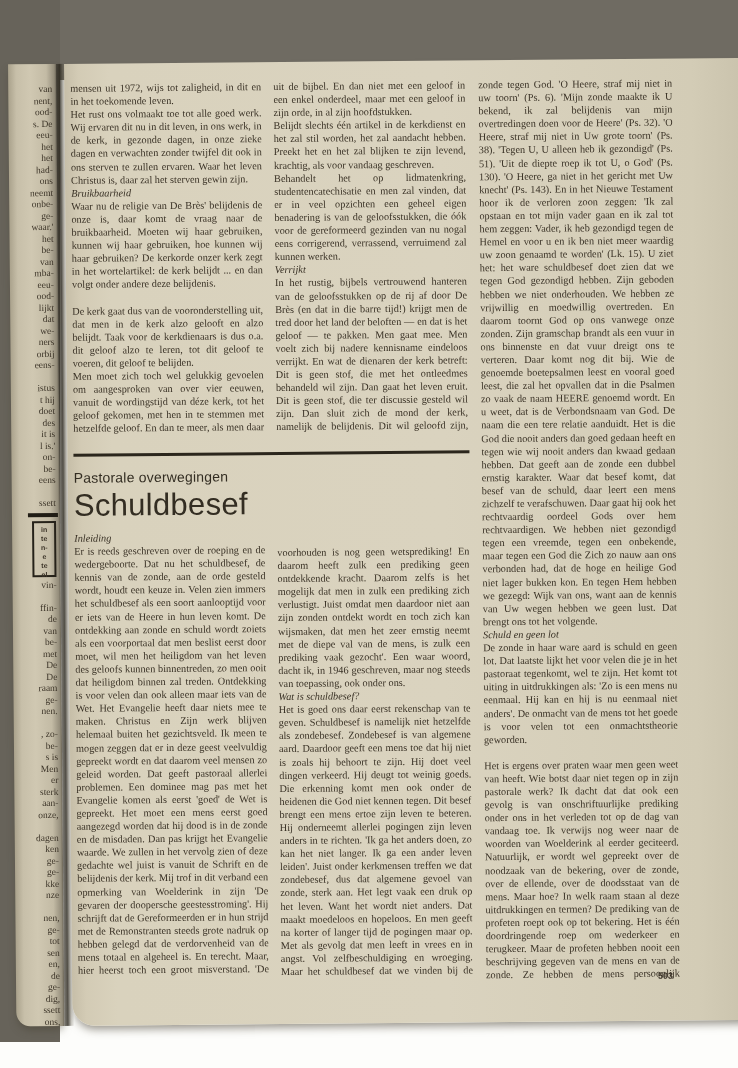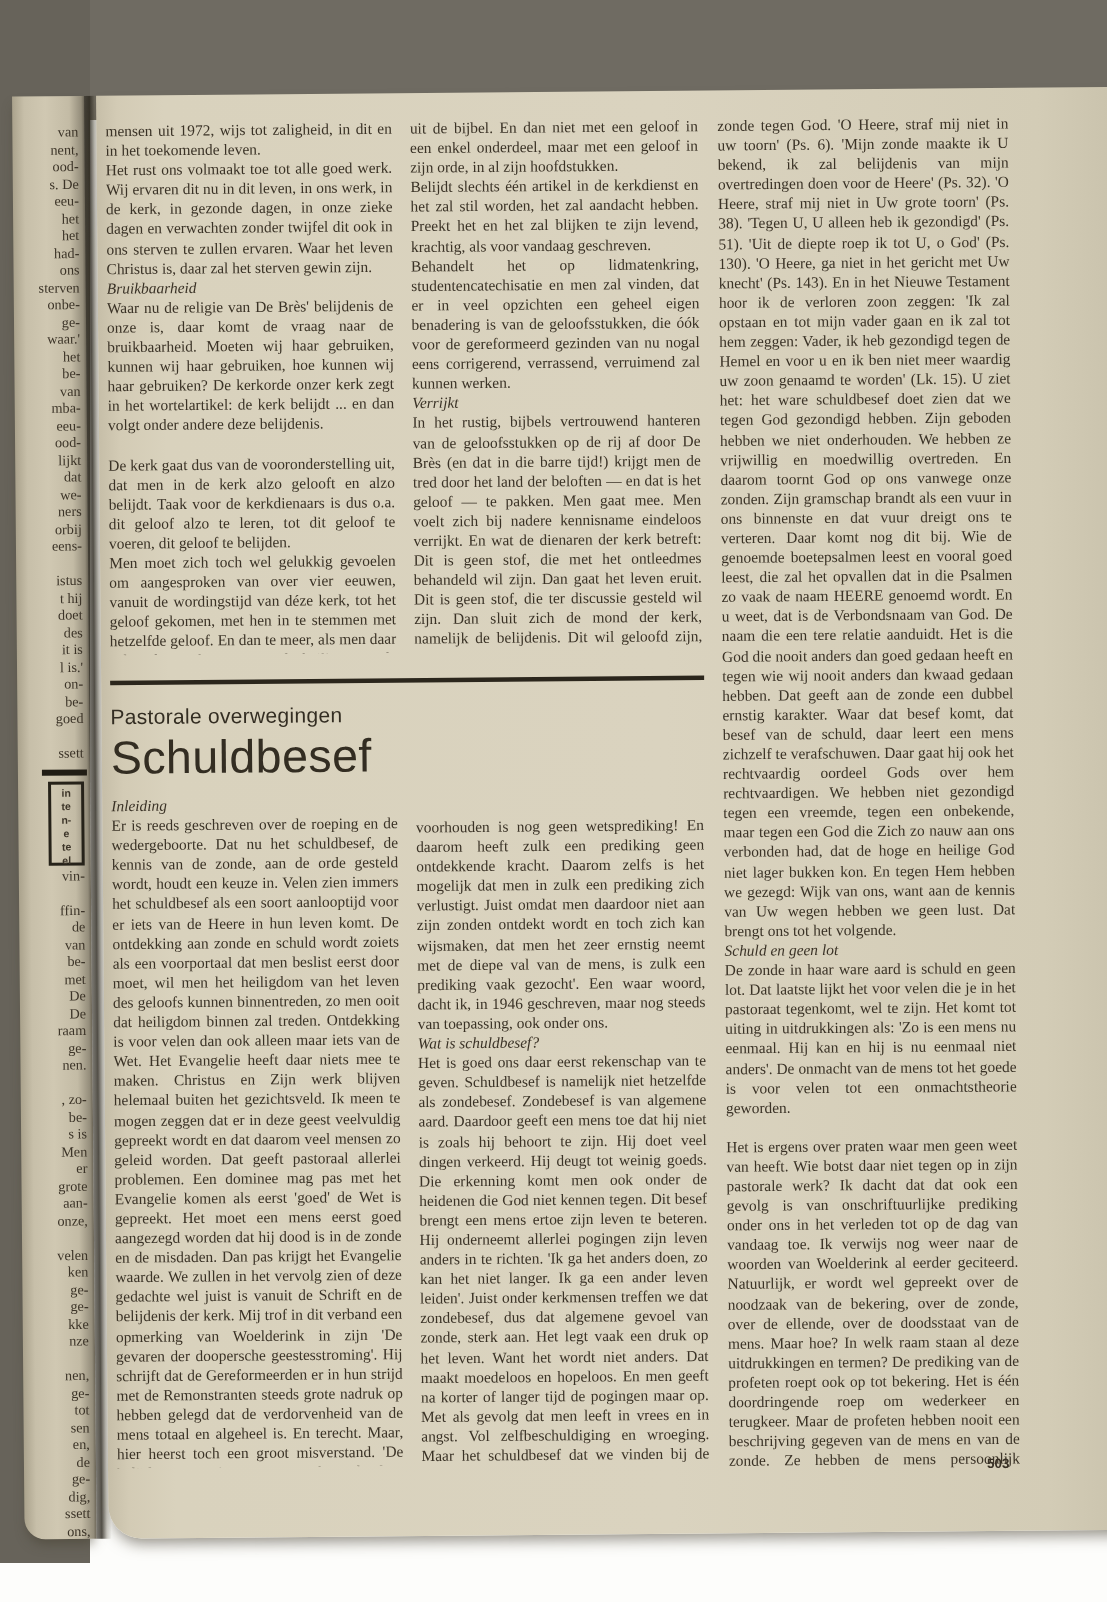--- a/index.html
+++ b/index.html
@@ -86,21 +86,21 @@
     <div class="frag-list">
         <div class="frag">van</div>
         <div class="frag">nent,</div>
         <div class="frag">ood-</div>
         <div class="frag">s. De</div>
         <div class="frag">eeu-</div>
         <div class="frag">het</div>
         <div class="frag">het</div>
         <div class="frag">had-</div>
         <div class="frag">ons</div>
-        <div class="frag">sterven</div>
+        <div class="frag">neemt</div>
         <div class="frag">onbe-</div>
         <div class="frag">ge-</div>
         <div class="frag">waar.'</div>
         <div class="frag">het</div>
         <div class="frag">be-</div>
         <div class="frag">van</div>
         <div class="frag">mba-</div>
         <div class="frag">eeu-</div>
         <div class="frag">ood-</div>
         <div class="frag">lijkt</div>
@@ -111,21 +111,21 @@
         <div class="frag">eens-</div>
         <div class="frag">&nbsp;</div>
         <div class="frag">istus</div>
         <div class="frag">t hij</div>
         <div class="frag">doet</div>
         <div class="frag">des</div>
         <div class="frag">it is</div>
         <div class="frag">l is.'</div>
         <div class="frag">on-</div>
         <div class="frag">be-</div>
-        <div class="frag">goed</div>
+        <div class="frag">eens</div>
         <div class="frag">&nbsp;</div>
         <div class="frag">ssett</div>
       </div>
     <div class="edge-bar"></div>
     <div class="edge-box">
         <div class="boxfrag">in</div>
         <div class="boxfrag">te</div>
         <div class="boxfrag">n-</div>
         <div class="boxfrag">e</div>
         <div class="boxfrag">te</div>
@@ -143,25 +143,25 @@
         <div class="frag">De</div>
         <div class="frag">raam</div>
         <div class="frag">ge-</div>
         <div class="frag">nen.</div>
         <div class="frag">&nbsp;</div>
         <div class="frag">, zo-</div>
         <div class="frag">be-</div>
         <div class="frag">s is</div>
         <div class="frag">Men</div>
         <div class="frag">er</div>
-        <div class="frag">grote</div>
+        <div class="frag">sterk</div>
         <div class="frag">aan-</div>
         <div class="frag">onze,</div>
         <div class="frag">&nbsp;</div>
-        <div class="frag">velen</div>
+        <div class="frag">dagen</div>
         <div class="frag">ken</div>
         <div class="frag">ge-</div>
         <div class="frag">ge-</div>
         <div class="frag">kke</div>
         <div class="frag">nze</div>
         <div class="frag">&nbsp;</div>
         <div class="frag">nen,</div>
         <div class="frag">ge-</div>
         <div class="frag">tot</div>
         <div class="frag">sen</div>

